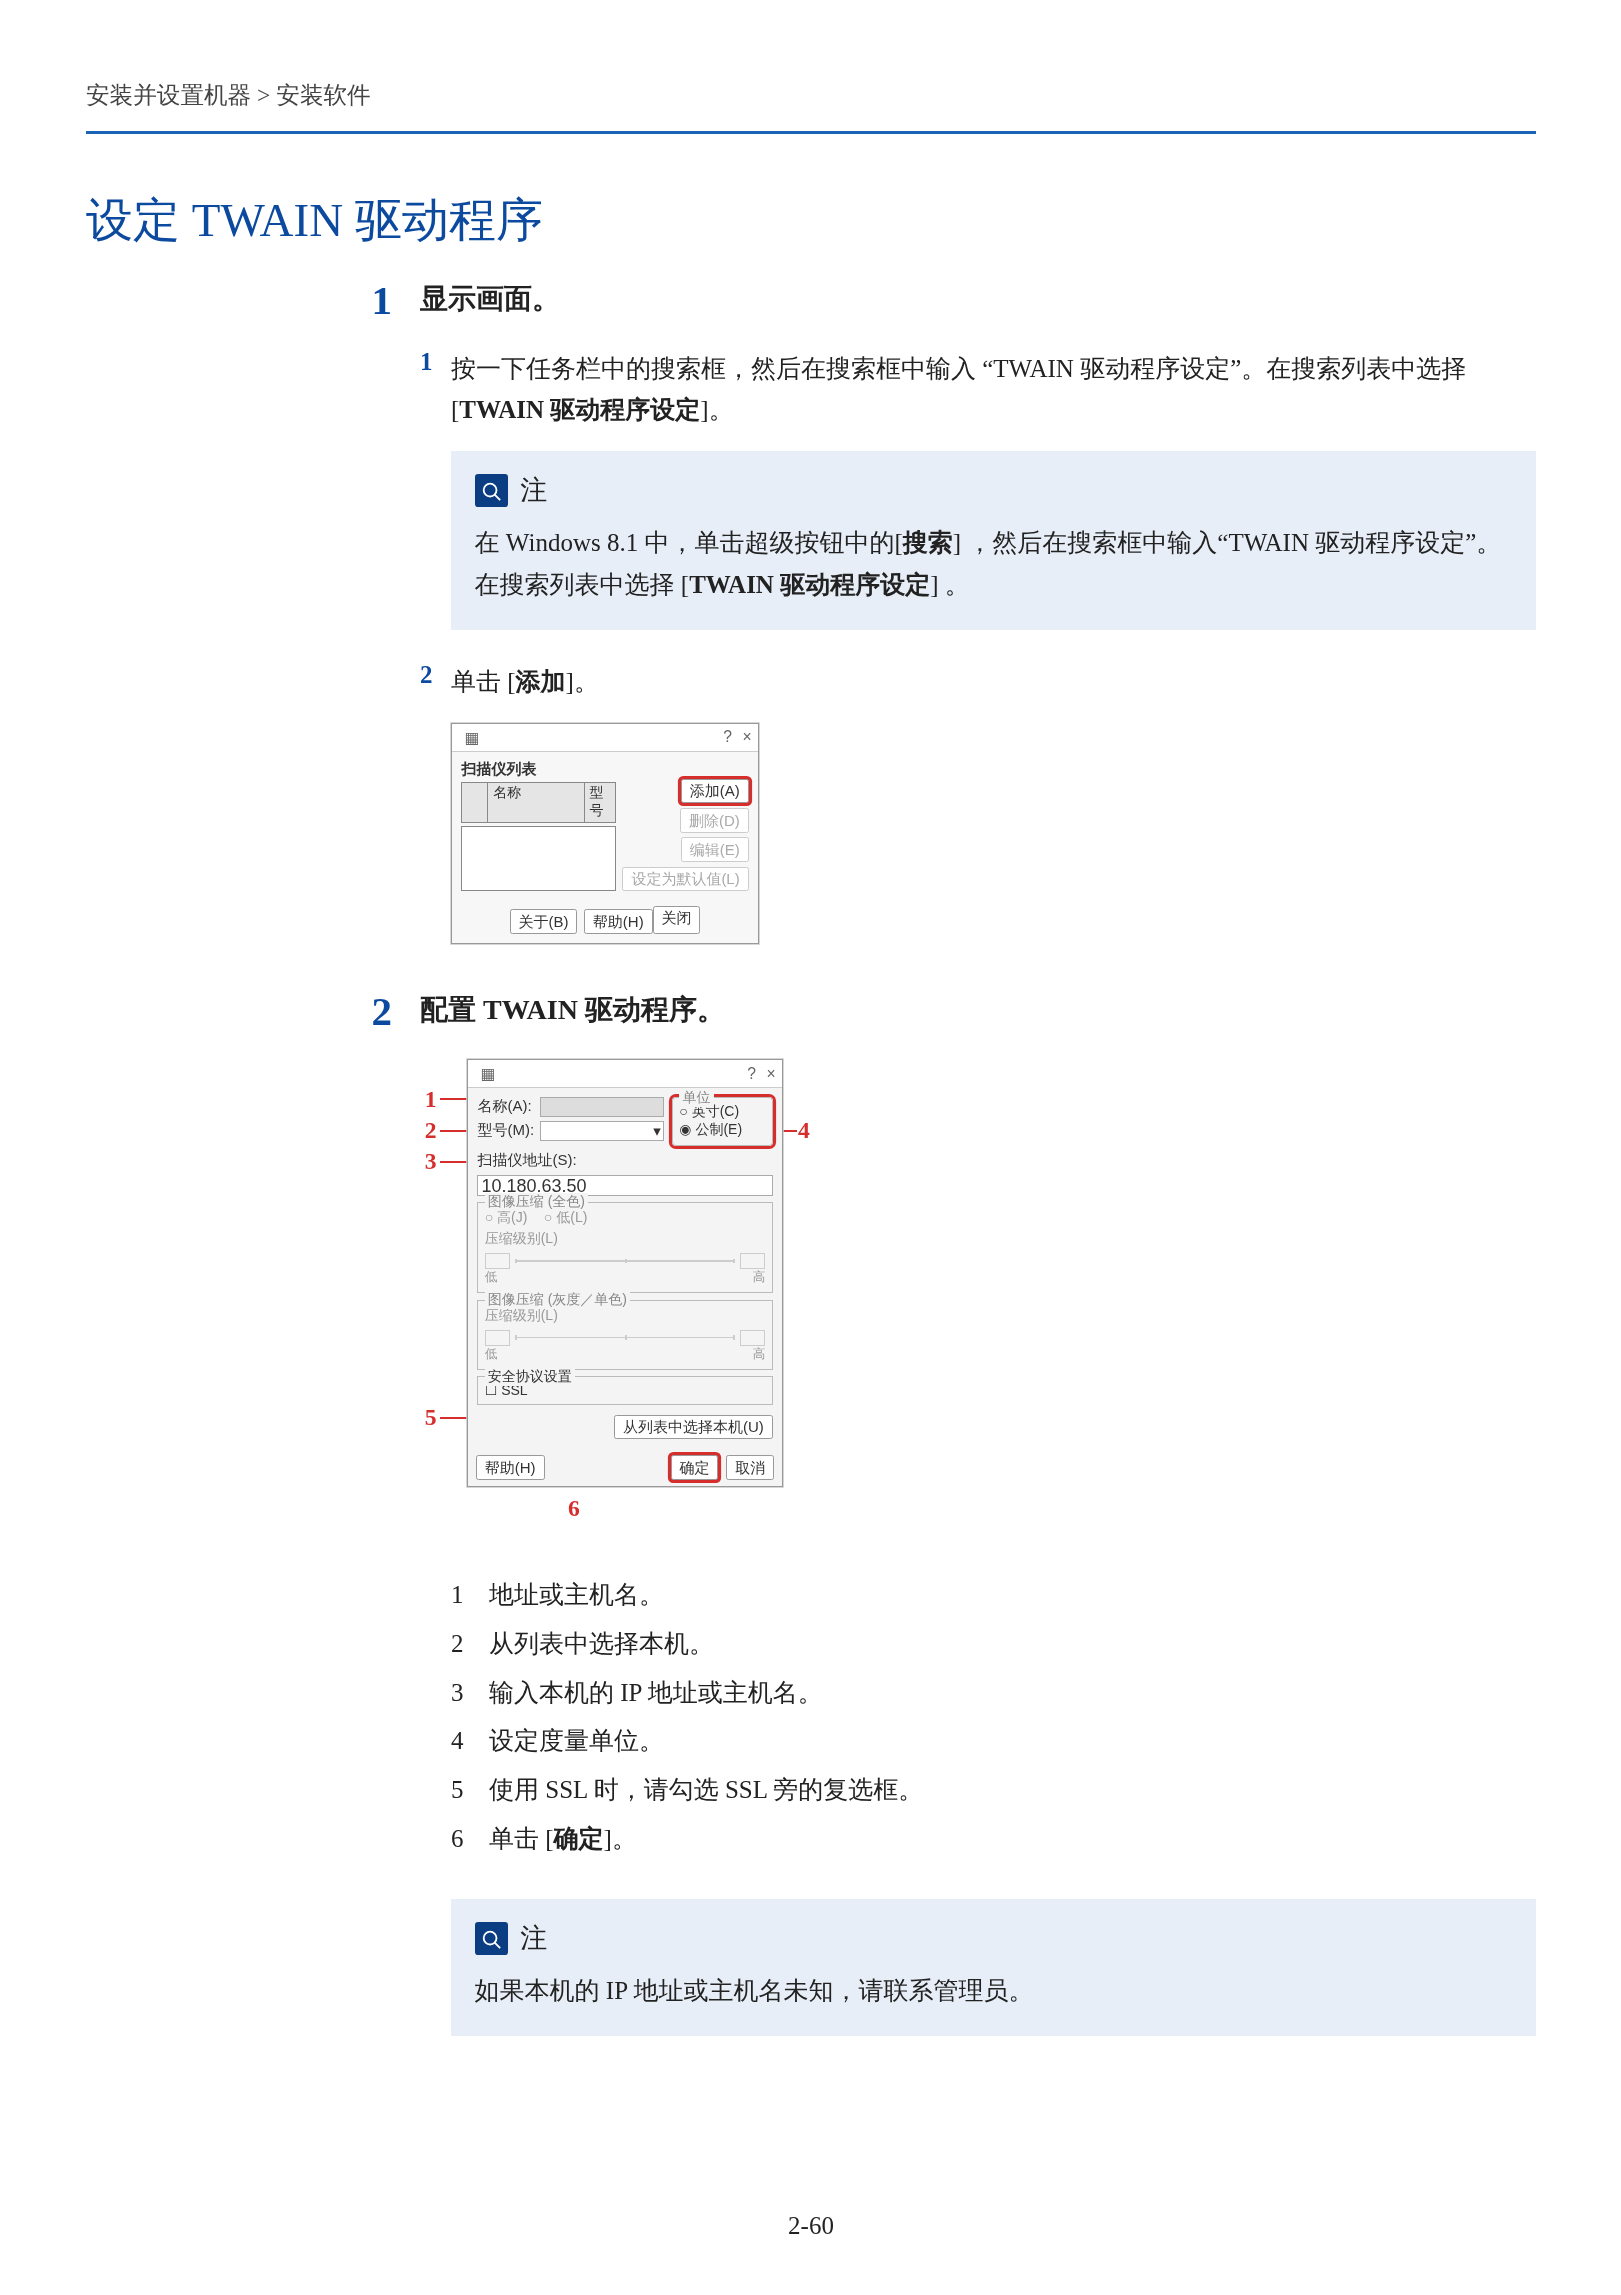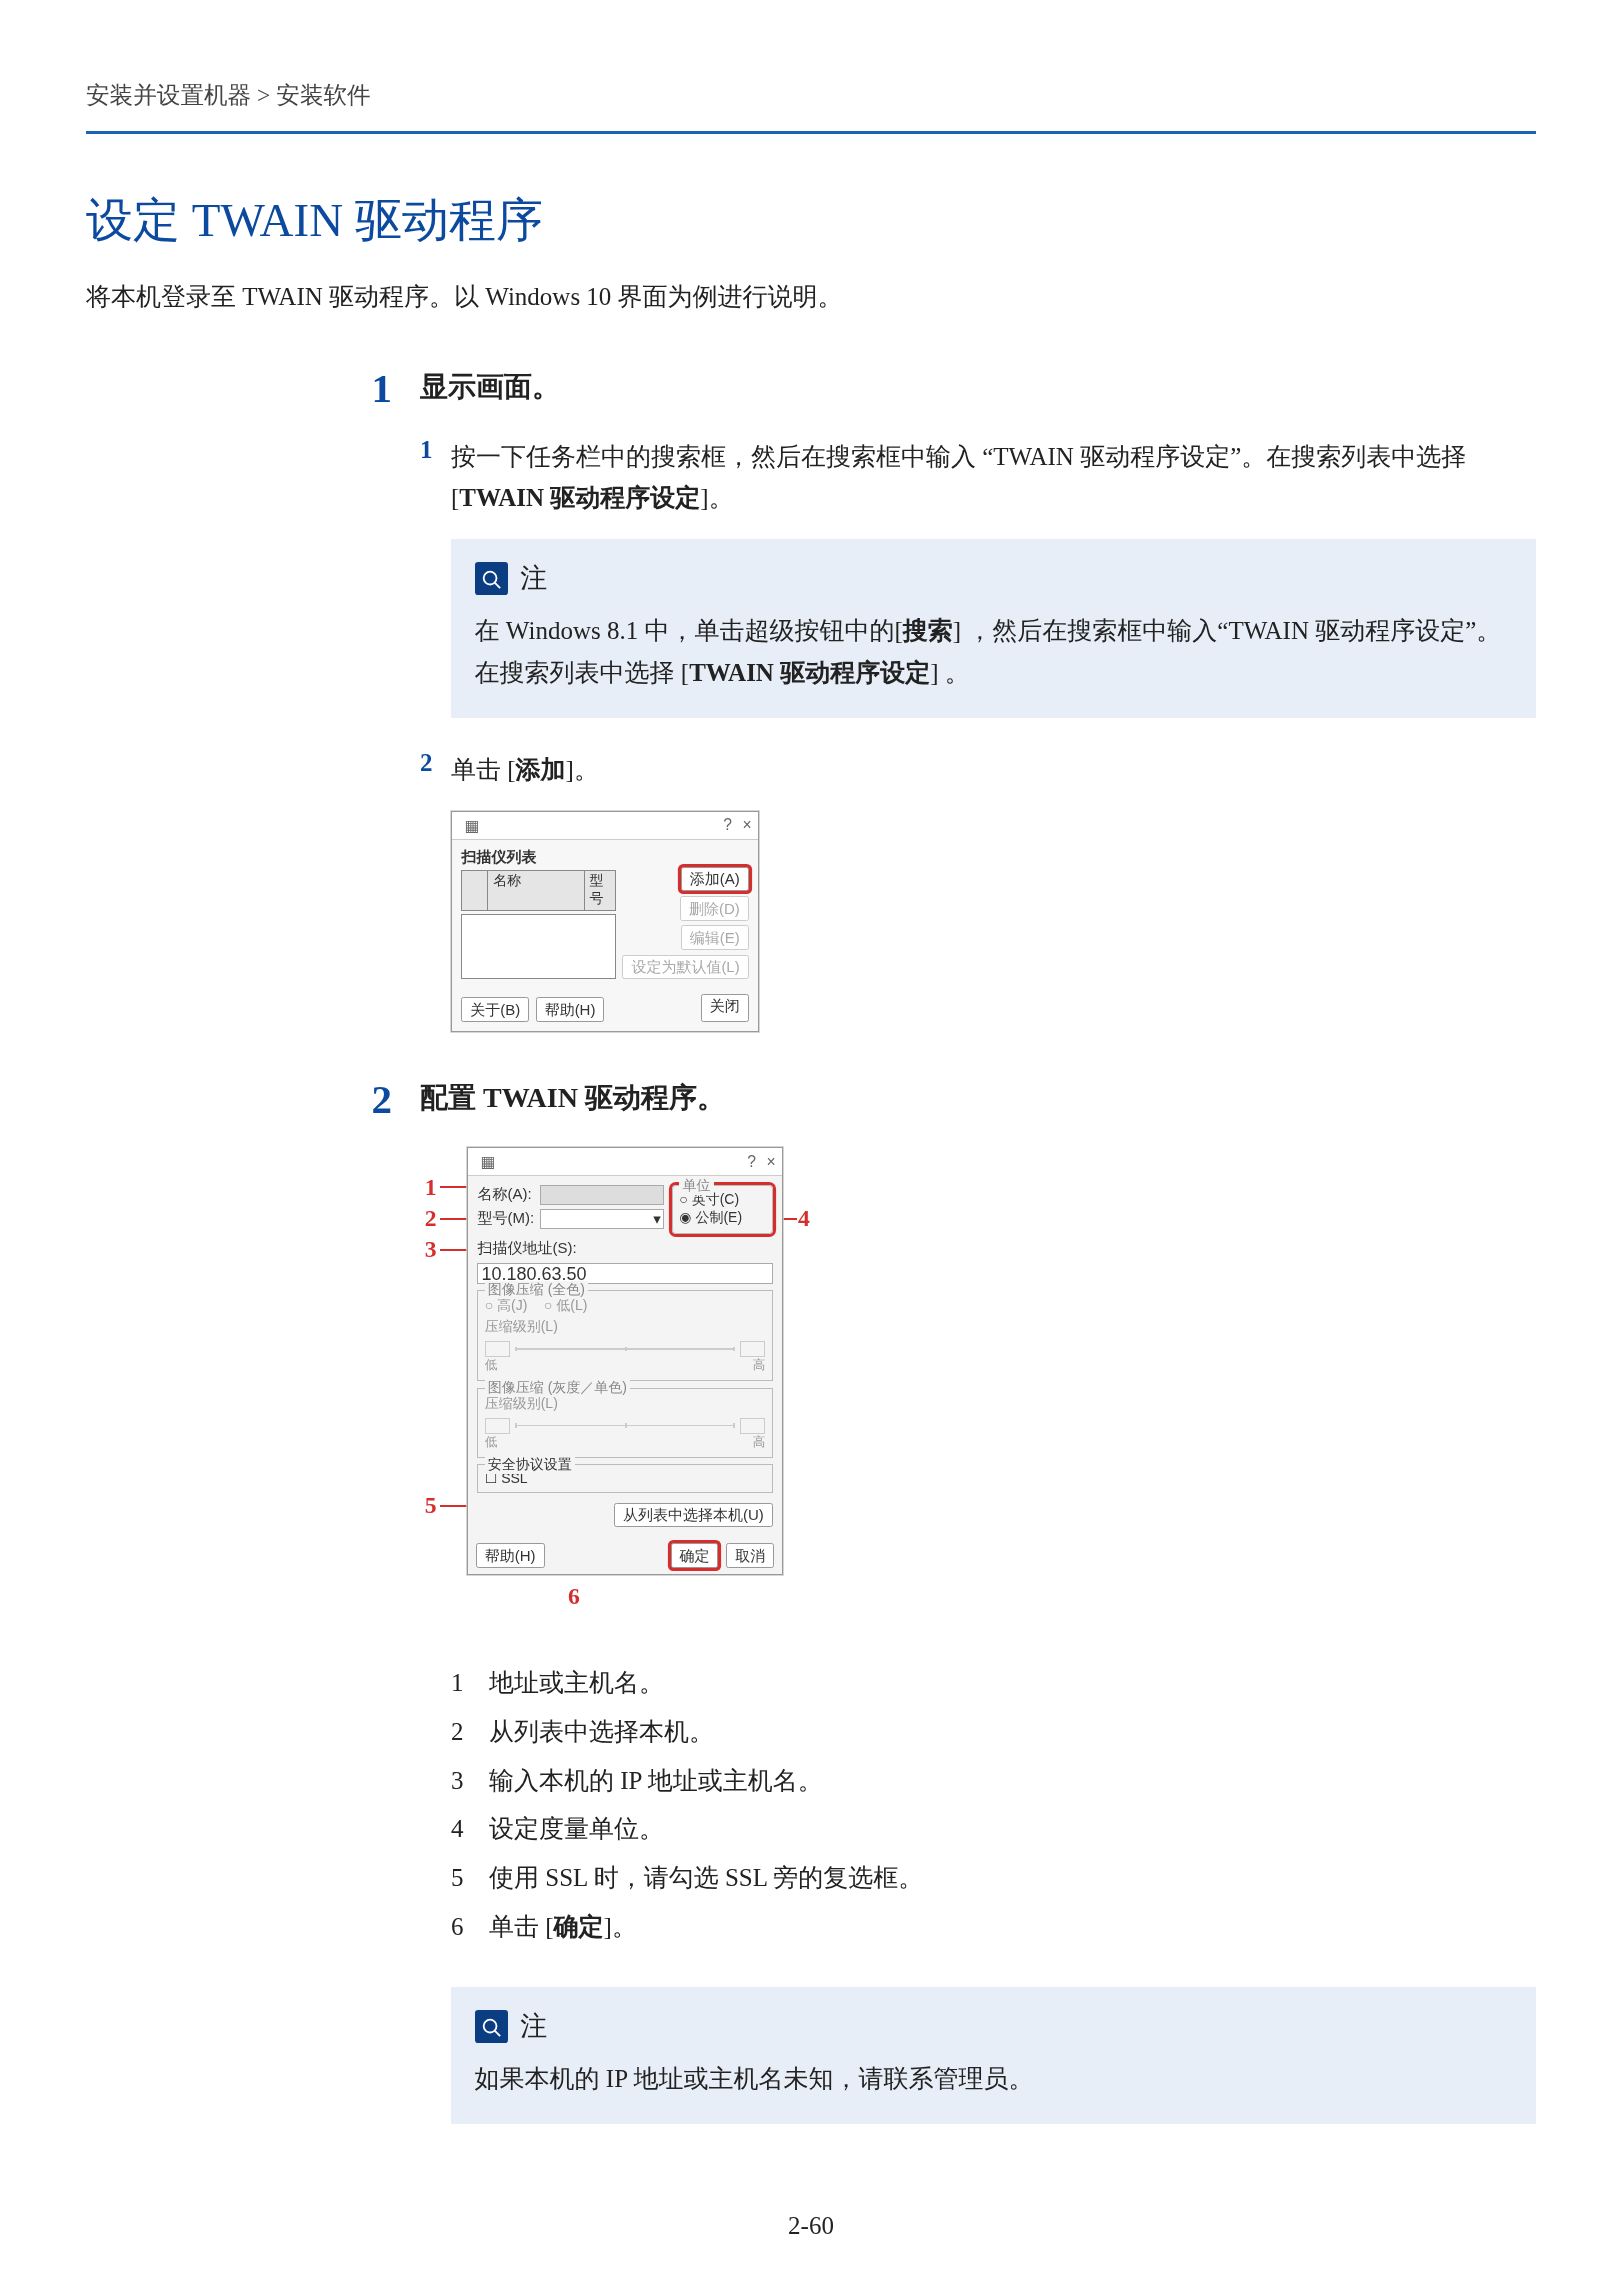--- a/index.html
+++ b/index.html
@@ -36,21 +36,21 @@
 .win .btn{border:0.8px solid #999;background:#fff;padding:1.6px 7.9px;font-size:15px;border-radius:2.4px;display:inline-block;line-height:1.3}
 .win .btn.d{color:#aaa;border-color:#ccc}
 .hl{box-shadow:0 0 0 3.1px var(--red);border-radius:3.9px}
 .win1{width:306px;padding-bottom:9.4px}
 .win1 .body{padding:7.9px 9.4px}
 .win1 .lbl{font-size:15px;font-weight:700;margin-bottom:3.1px}
 .win1 .tblhead{display:flex;border:0.8px solid #888;background:#e5e5e5;margin-bottom:3.1px}
 .win1 .tblhead span{border-right:0.8px solid #888;padding:1.6px 4.7px;font-size:14px}
 .win1 .tblbody{border:0.8px solid #888;background:#fff;height:63px}
 .win1 .right{float:right;display:flex;flex-direction:column;gap:4.7px;align-items:flex-end}
-.win1 .foot{clear:both;display:flex;justify-content:space-between;padding:6.3px 9.4px 0 9.4px}
+.win1 .foot{clear:both;display:flex;justify-content:center;padding:6.3px 9.4px 0 9.4px}
 .win2wrap{position:relative;width:408px;margin-top:14px}
 .win2{width:314px;background:#f4f4f4;position:absolute;left:47px;top:0}
 .w2body{padding:9.4px}
 .ln{display:flex;align-items:center;margin-bottom:4.7px;font-size:15px}
 .ln .lab{width:63px;color:#333}
 .ln .field{flex:1;height:17.3px;border:0.8px solid #aaa;background:#fff}
 .ln .sel{flex:1;height:17.3px;border:0.8px solid #aaa;background:#fff;display:flex;justify-content:flex-end;align-items:center;padding-right:2.4px}
 .fs{border:0.8px solid #bbb;padding:6.3px;margin:6.3px 0;font-size:14px;color:#999;position:relative}
 .fs .leg{position:absolute;top:-9.4px;left:6.3px;background:#f4f4f4;padding:0 3.1px;color:#888;font-size:14px}
 .fs .rad{display:inline-block;margin-right:12.6px}
@@ -71,21 +71,20 @@
 <div class="page">
 
 <div class="bc">
   <span>安装并设置机器</span>
   <span>&gt;</span>
   <span>安装软件</span>
 </div>
 <div class="rule"></div>
 
 <h1 class="title">设定 TWAIN 驱动程序</h1>
-<div class="intro">将本机登录至 TWAIN 驱动程序。以 Windows 10 界面为例进行说明。</div>
 
 <div class="step" style="padding-left:243px">
   <div class="step-num">1</div>
   <div class="step-body">
     <div class="step-title">显示画面。</div>
 
     <div class="sub">
       <div class="sub-num">1</div>
       <div class="sub-txt">
         <span>按一下任务栏中的搜索框，然后在搜索框中输入 “TWAIN 驱动程序设定”。在搜索列表中选择 [</span><span class="b">TWAIN 驱动程序设定</span><span>]。</span>

